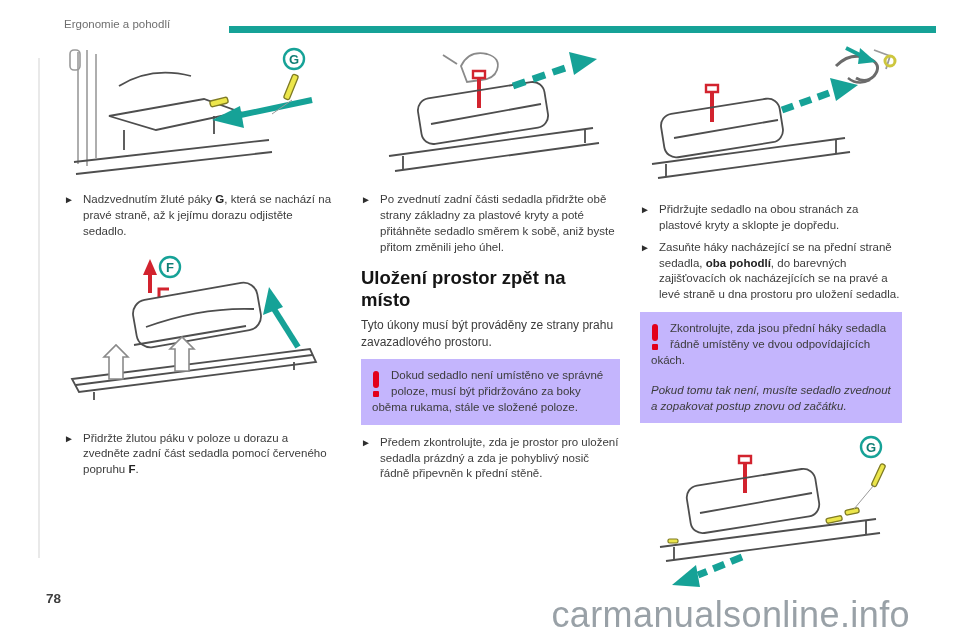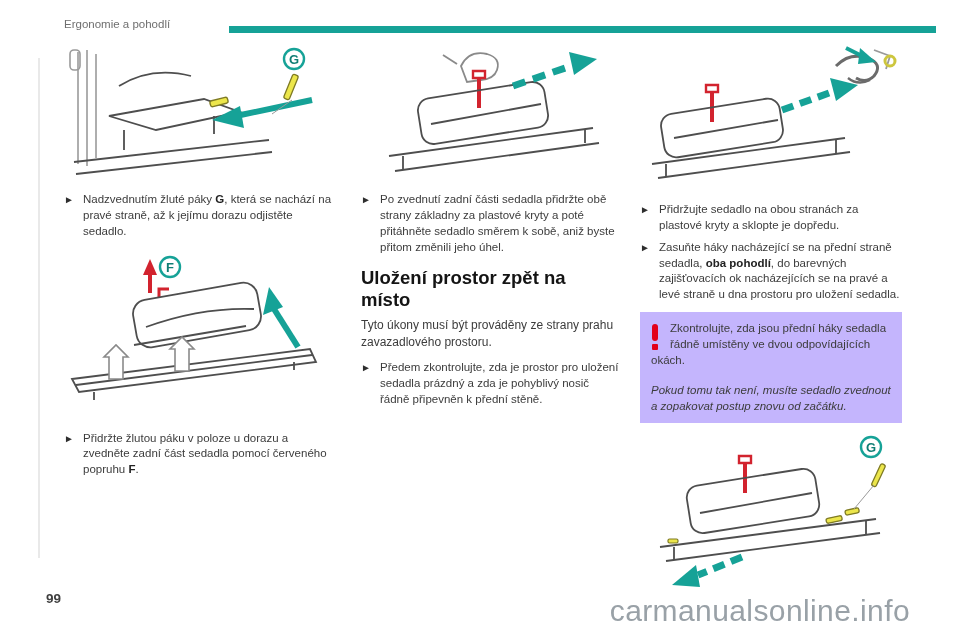--- a/index.html
+++ b/index.html
@@ -19,21 +19,21 @@
   .txt{flex:1;}
   .heading{font-size:18.5px;font-weight:700;color:#141414;line-height:1.18;margin:12px 0 4px;}
   .intro{font-size:12px;line-height:1.38;margin:6px 0 0;}
   .warning{background:#c4b5fd;padding:9px 11px;font-size:11.5px;line-height:1.38;margin-top:9px;}
   .warning p{margin:0;}
   .warning p + p{margin-top:14px;font-style:italic;}
   .warn-icon{float:left;width:8px;margin:3px 10px 2px 1px;}
   .warn-icon .bar{display:block;width:6px;height:17px;background:#e2001a;border-radius:3px;}
   .warn-icon .dot{display:block;width:6px;height:6px;background:#e2001a;border-radius:1px;margin-top:3px;}
   .pagenum{position:absolute;left:46px;top:591px;font-size:13.5px;font-weight:700;color:#3f3f3f;}
-  .watermark{position:absolute;right:26px;top:594px;font-size:30px;color:#99a1a7;letter-spacing:0.4px;}
+  .watermark{position:absolute;right:26px;top:594px;font-size:36px;color:#99a1a7;letter-spacing:0.4px;}
   b{color:#222;}
 </style>
 </head>
 <body>
 
 <div class="page">
 
   <span class="breadcrumb">Ergonomie a pohodlí</span>
   <div class="rule"></div>
   <div class="gutter"></div>
@@ -136,20 +136,27 @@
 
     <div class="step">
       <span class="bullet">►</span>
       <span class="txt">Po zvednutí zadní části sedadla přidržte obě strany základny za plastové kryty a poté přitáhněte sedadlo směrem k sobě, aniž byste přitom změnili jeho úhel.</span>
     </div>
 
     <div class="heading">Uložení prostor zpět na místo</div>
 
     <p class="intro">Tyto úkony musí být prováděny ze strany prahu zavazadlového prostoru.</p>
 
+    <div class="warning">
+      <span class="warn-icon">
+          <i class="bar"></i>
+          <i class="dot"></i>
+        </span>
+      <p>Dokud sedadlo není umístěno ve správné poloze, musí být přidržováno za boky oběma rukama, stále ve složené poloze.</p>
+    </div>
 
     <div class="step" style="margin-top:10px;">
       <span class="bullet">►</span>
       <span class="txt">Předem zkontrolujte, zda je prostor pro uložení sedadla prázdný a zda je pohyblivý nosič řádně připevněn k přední stěně.</span>
     </div>
 
   </div>
 
   <div class="col" id="col3">
 
@@ -230,16 +237,16 @@
         </g>
         <g>
           <line x1="102" y1="124" x2="58" y2="142" stroke="#16a297" stroke-width="7" stroke-dasharray="12 7"></line>
           <polygon points="56,132 32,152 60,154" fill="#16a297"></polygon>
         </g>
       </svg>
     </div>
 
   </div>
 
-  <div class="pagenum">99</div>
+  <div class="pagenum">78</div>
   <div class="watermark">carmanualsonline.info</div>
 
 </div>
 
 </body></html>

